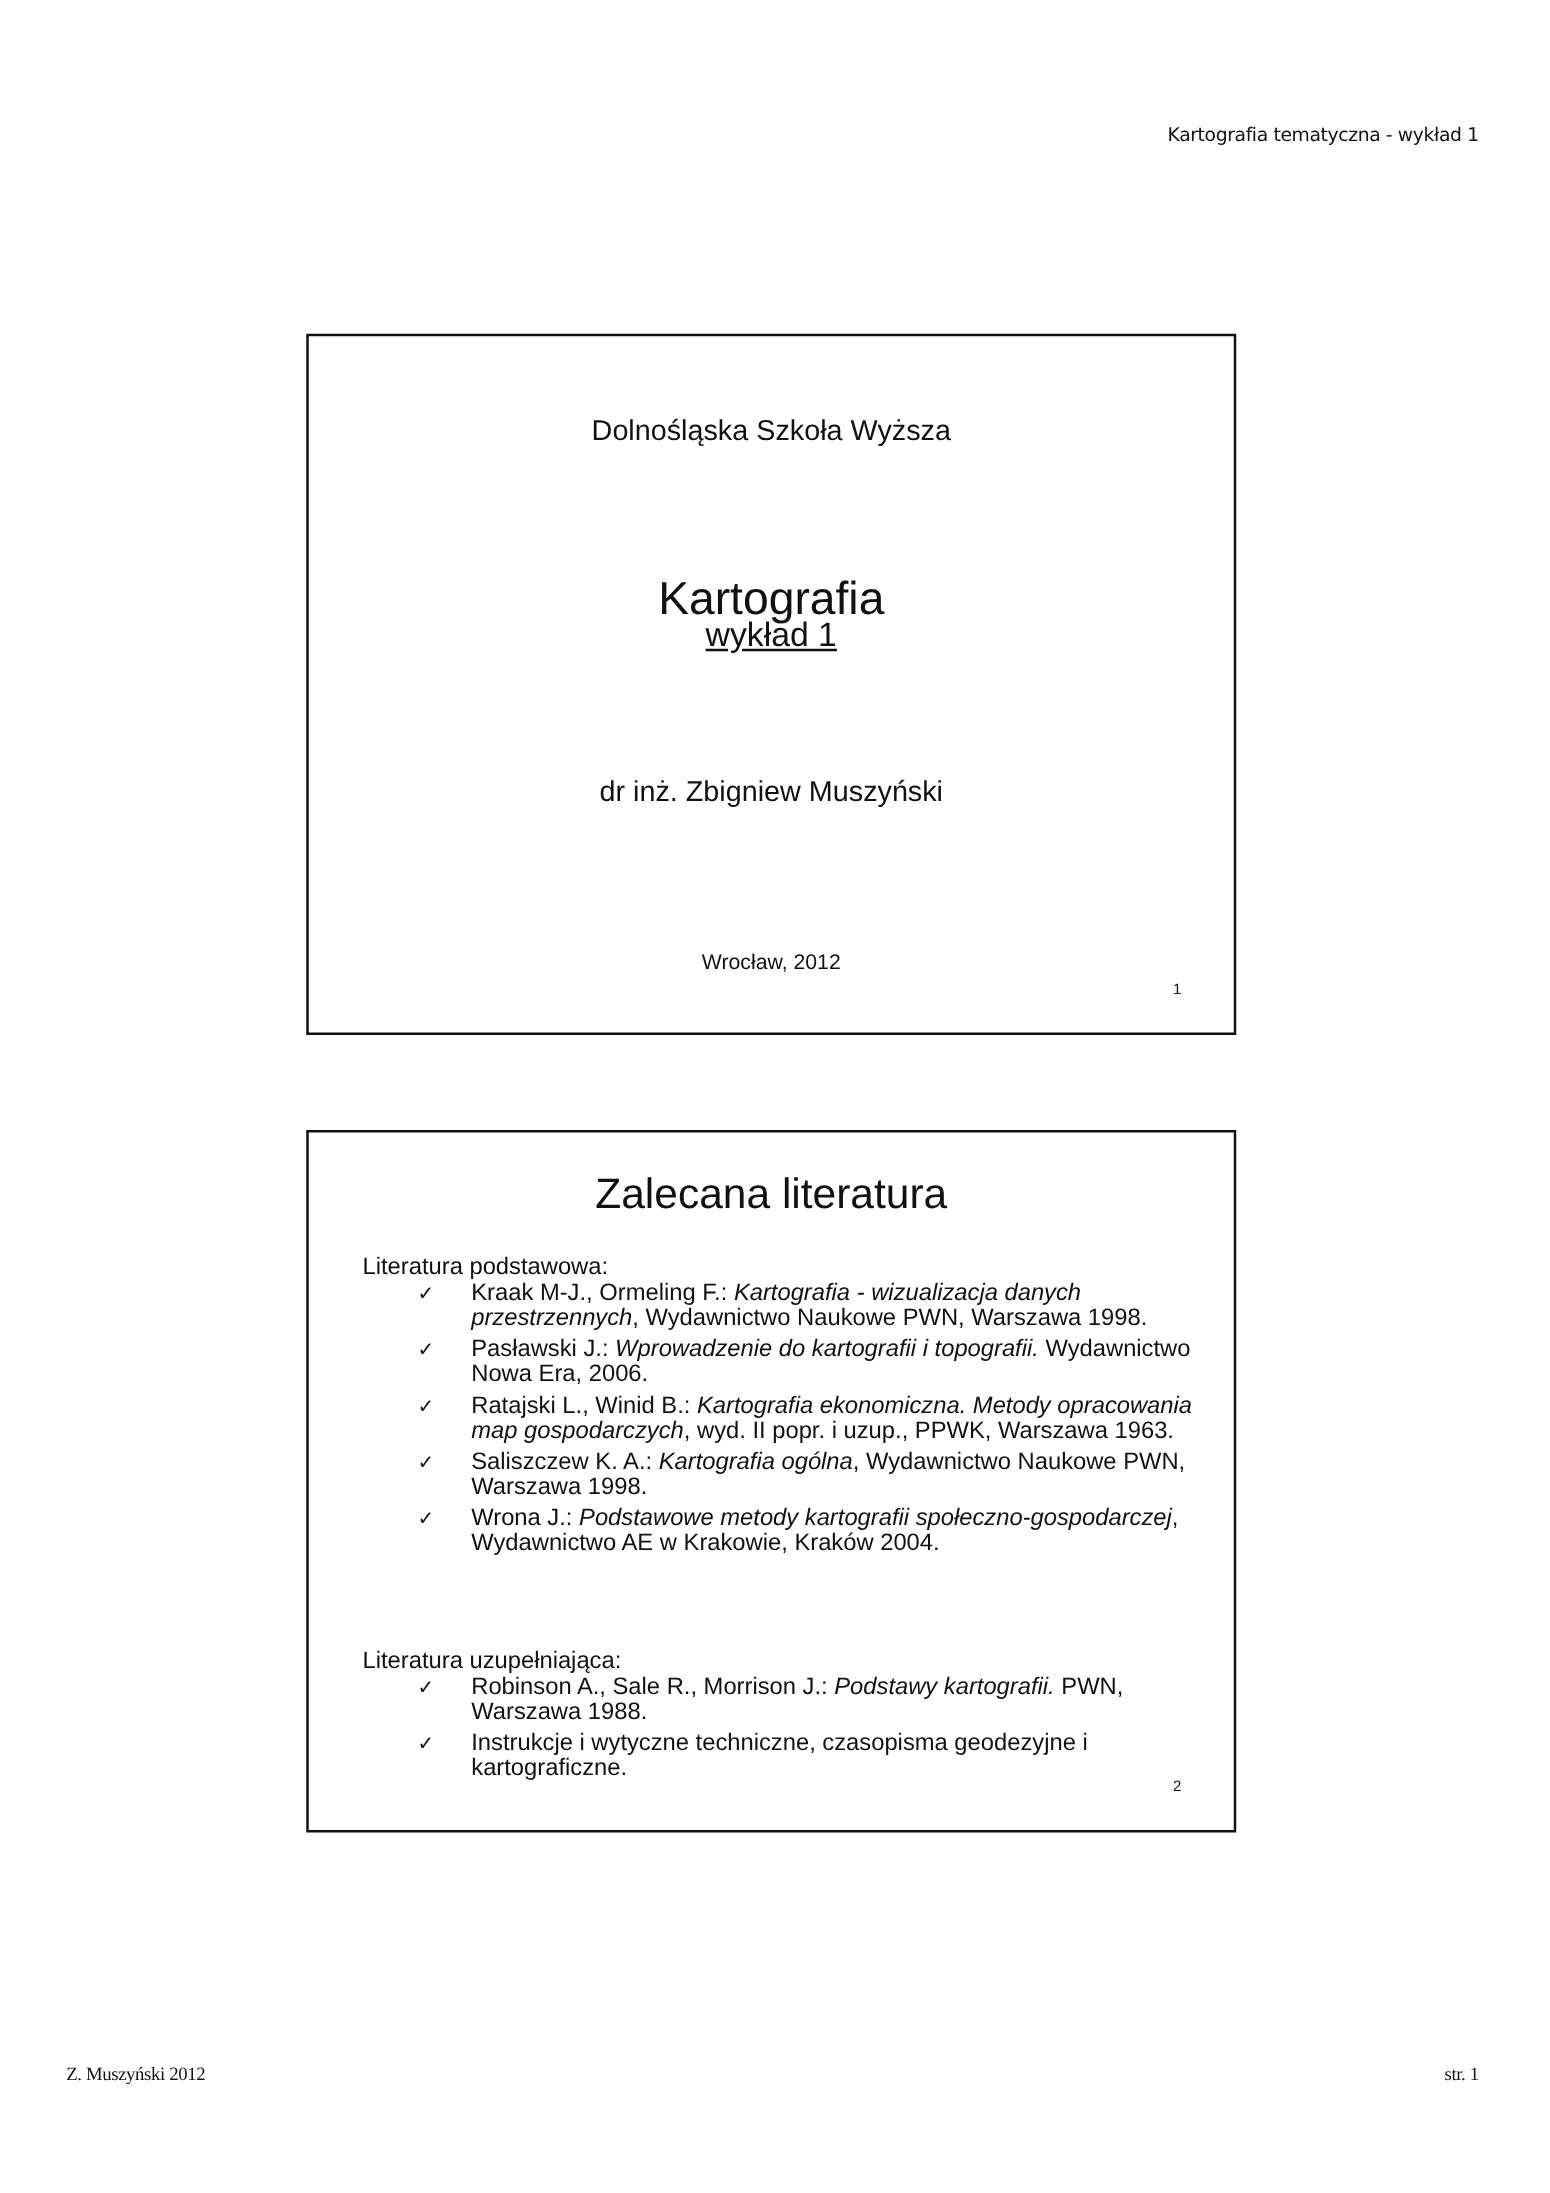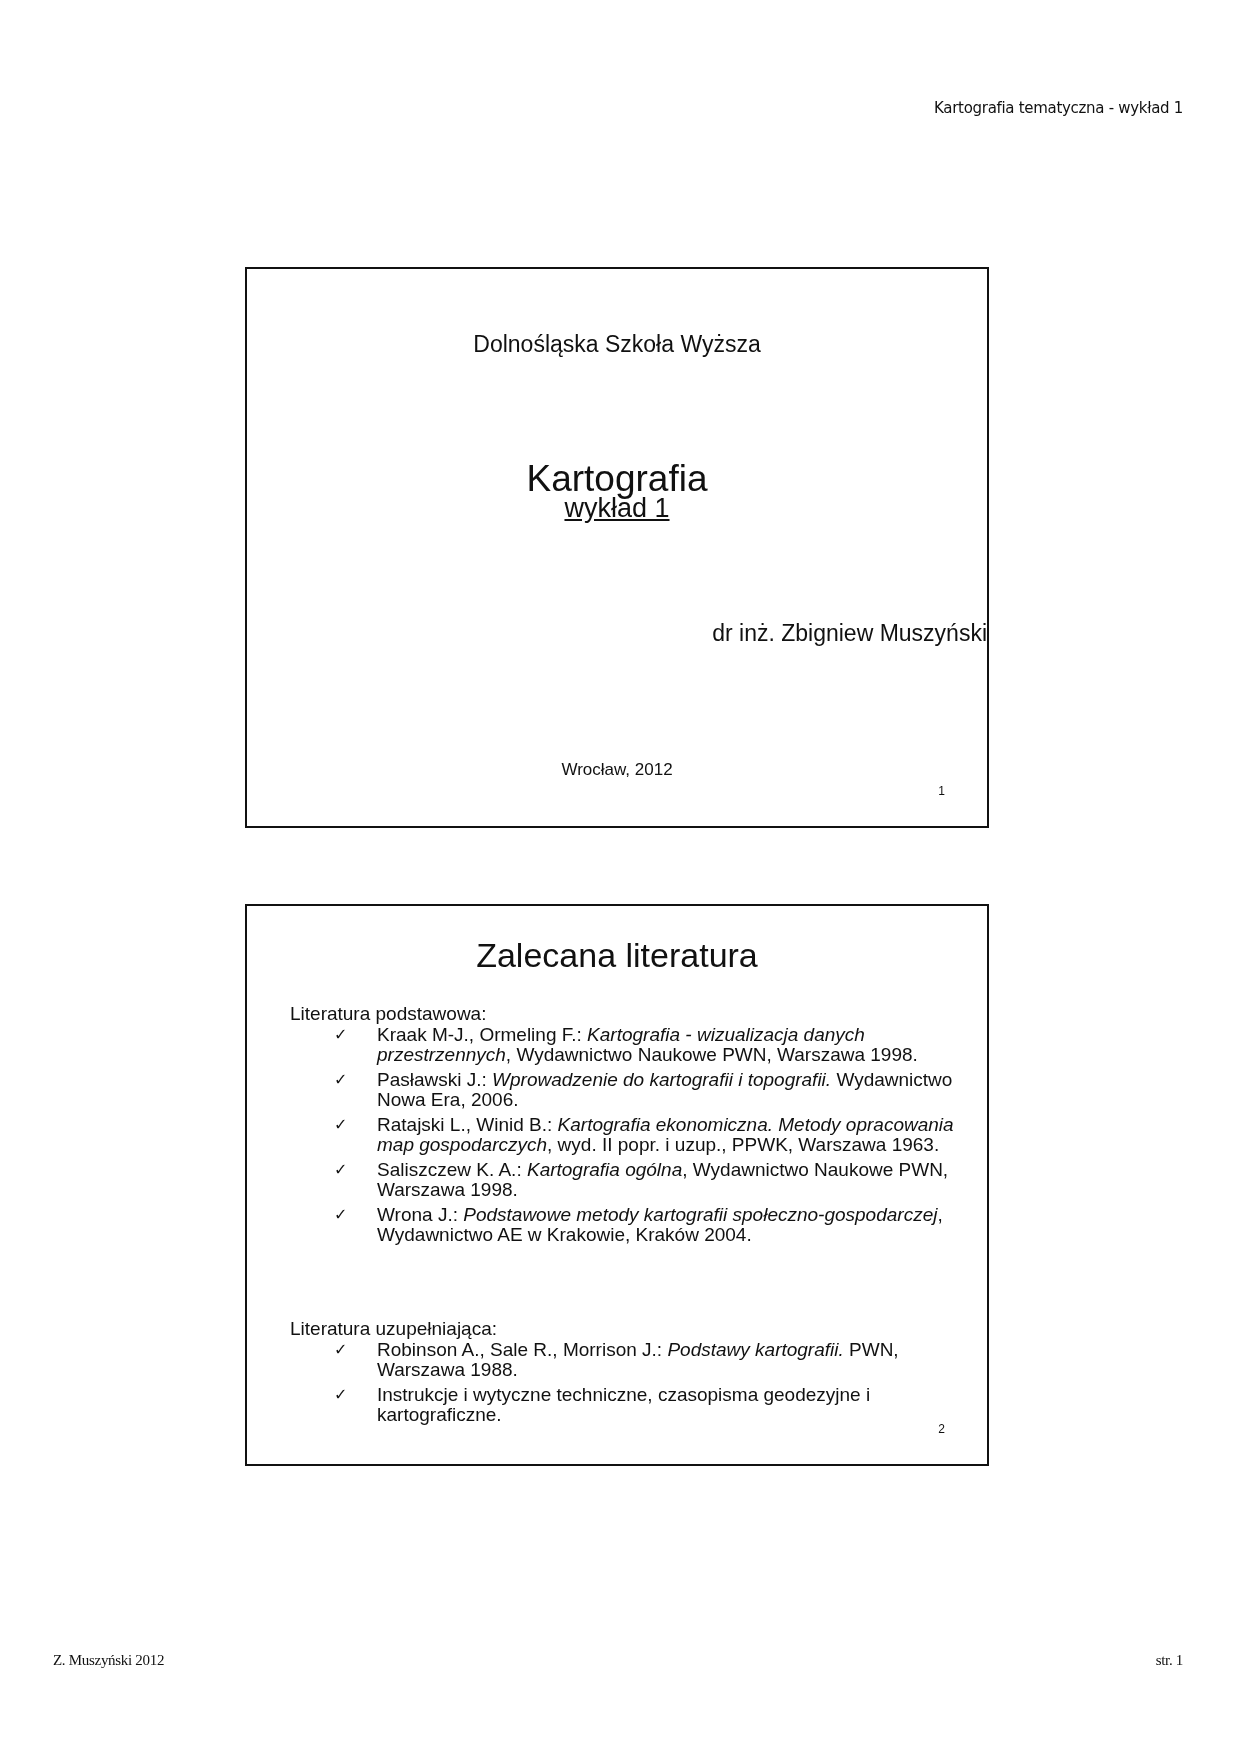--- a/index.html
+++ b/index.html
@@ -23,21 +23,21 @@
       border: 2px solid #111; box-sizing: border-box; background: #fff;
       font-family: "Liberation Sans", sans-serif;
     }
     #slide1 { top: 231px; height: 561px; margin-top: 36px; }
     #slide2 { top: 904px; height: 562px; }
 
     .center { position: absolute; left: 0; right: 0; text-align: center; }
     .s1-school { top: 62px; font-size: 23px; }
     .s1-title { top: 189px; font-size: 37px; }
     .s1-sub { top: 224px; font-size: 27px; text-decoration: underline; }
-    .s1-author { top: 351px; font-size: 23px; text-align: right; }
+    .s1-author { top: 351px; font-size: 23px; }
     .s1-place { top: 491px; font-size: 17px; }
     .slide-num { position: absolute; right: 42px; font-size: 12px; }
     #slide1 .slide-num { top: 515px; }
     #slide2 .slide-num { top: 516px; }
 
     .s2-title { top: 30px; font-size: 34px; }
     .section { position: absolute; left: 43px; right: 30px; }
     .section-head { font-weight: normal; font-size: 19px; line-height: 22px; margin: 0; }
     .refs { list-style: none; margin: 0; padding: 0; }
     .ref { position: relative; padding-left: 87px; font-size: 19px; line-height: 20px; margin-bottom: 5px; }

